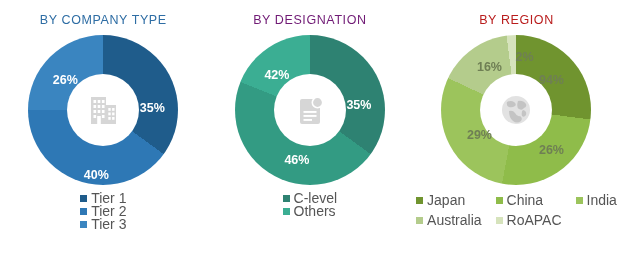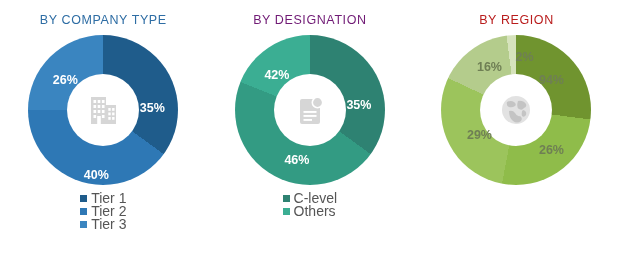--- a/index.html
+++ b/index.html
@@ -190,15 +190,37 @@
                    M28 21 q4 1 3 5 q-2 3 -4 1 q-1 -4 1 -6 z" fill="#C4C4C4"></path>
         </svg>
       </div>
       <div class="pct dark" style="left:110px;top:45px;">94%</div>
       <div class="pct dark" style="left:110px;top:115px;">26%</div>
       <div class="pct dark" style="left:38px;top:100px;">29%</div>
       <div class="pct dark" style="left:48px;top:32px;text-align:right;">16%</div>
       <div class="pct dark" style="left:83px;top:22px;">2%</div>
     </div>
 
+    <div class="legend grid">
+      <div class="legend-item">
+        <span class="swatch" style="background:#70942F"></span>
+        <span class="legend-label">Japan</span>
+      </div>
+      <div class="legend-item">
+        <span class="swatch" style="background:#8FBC4A"></span>
+        <span class="legend-label">China</span>
+      </div>
+      <div class="legend-item">
+        <span class="swatch" style="background:#9CC45C"></span>
+        <span class="legend-label">India</span>
+      </div>
+      <div class="legend-item">
+        <span class="swatch" style="background:#B4CC8C"></span>
+        <span class="legend-label">Australia</span>
+      </div>
+      <div class="legend-item">
+        <span class="swatch" style="background:#D6E3BC"></span>
+        <span class="legend-label">RoAPAC</span>
+      </div>
+    </div>
   </div>
 
 </div>
 
 </body></html>

